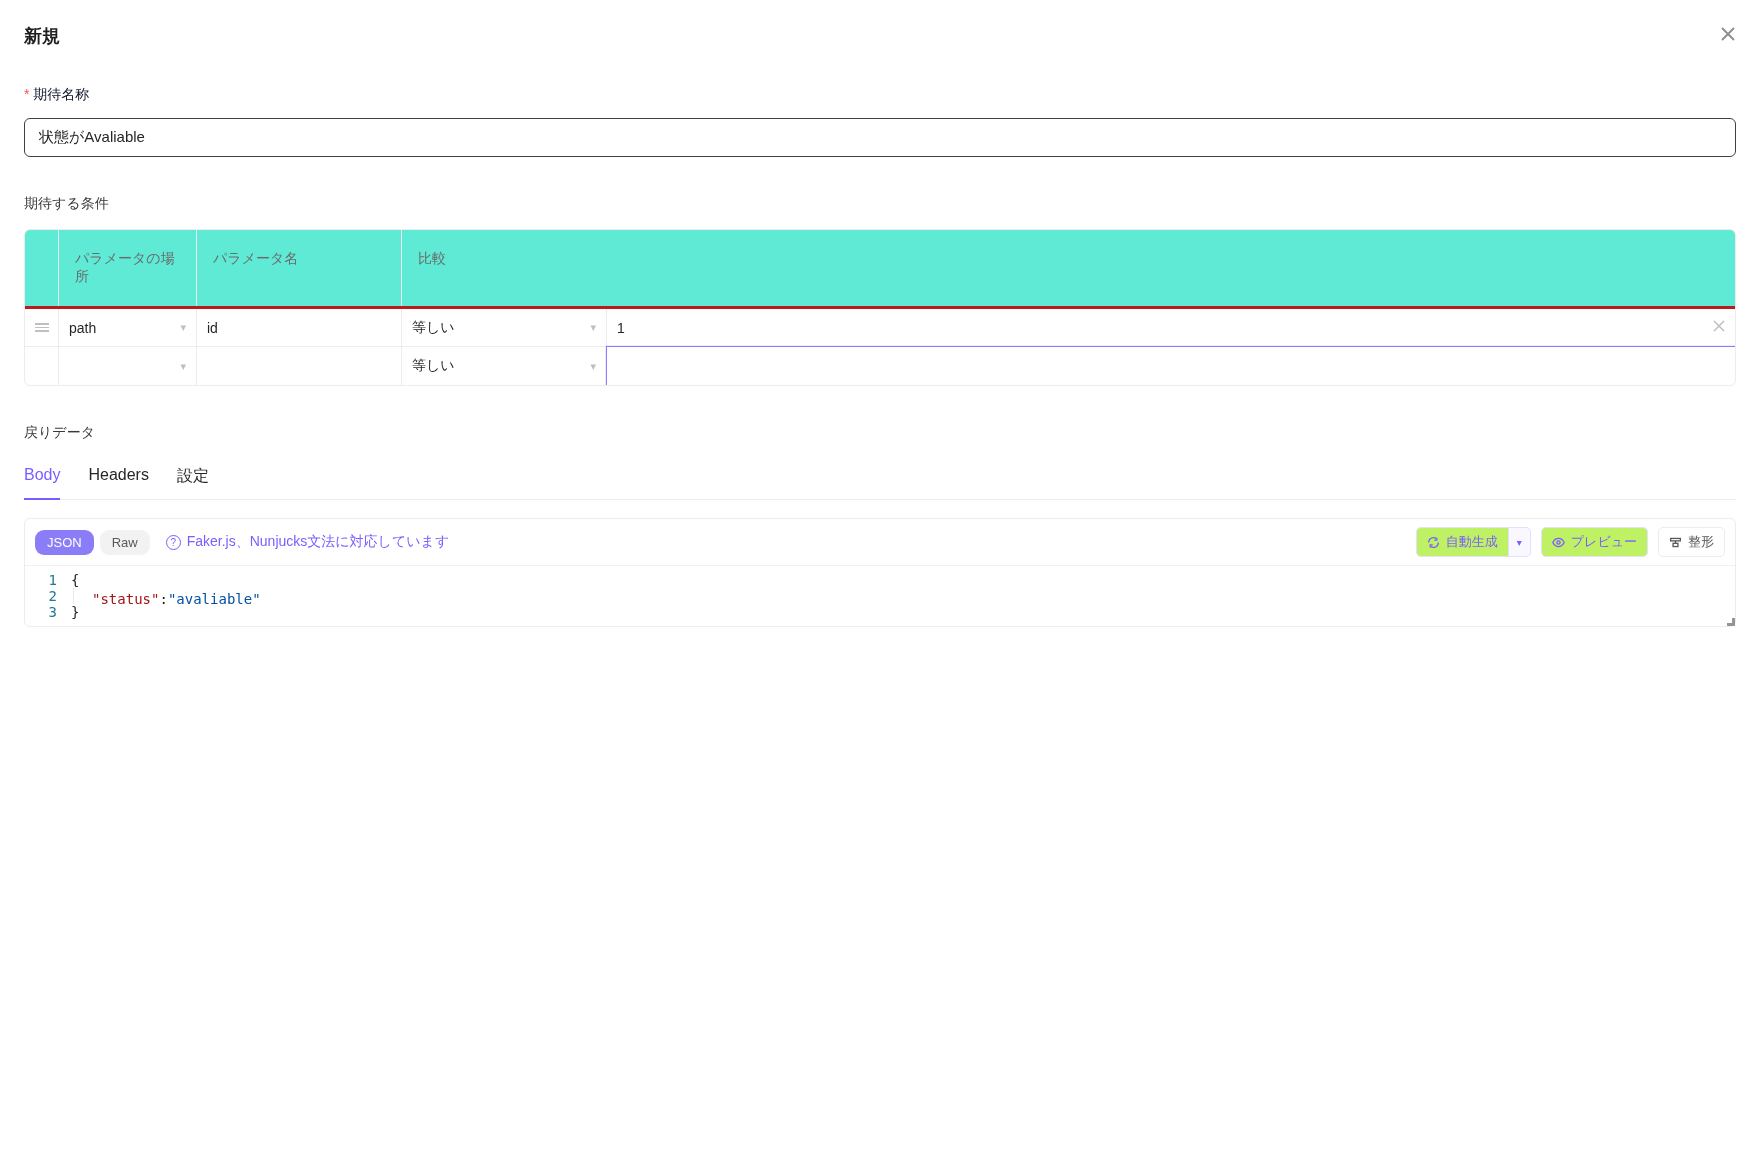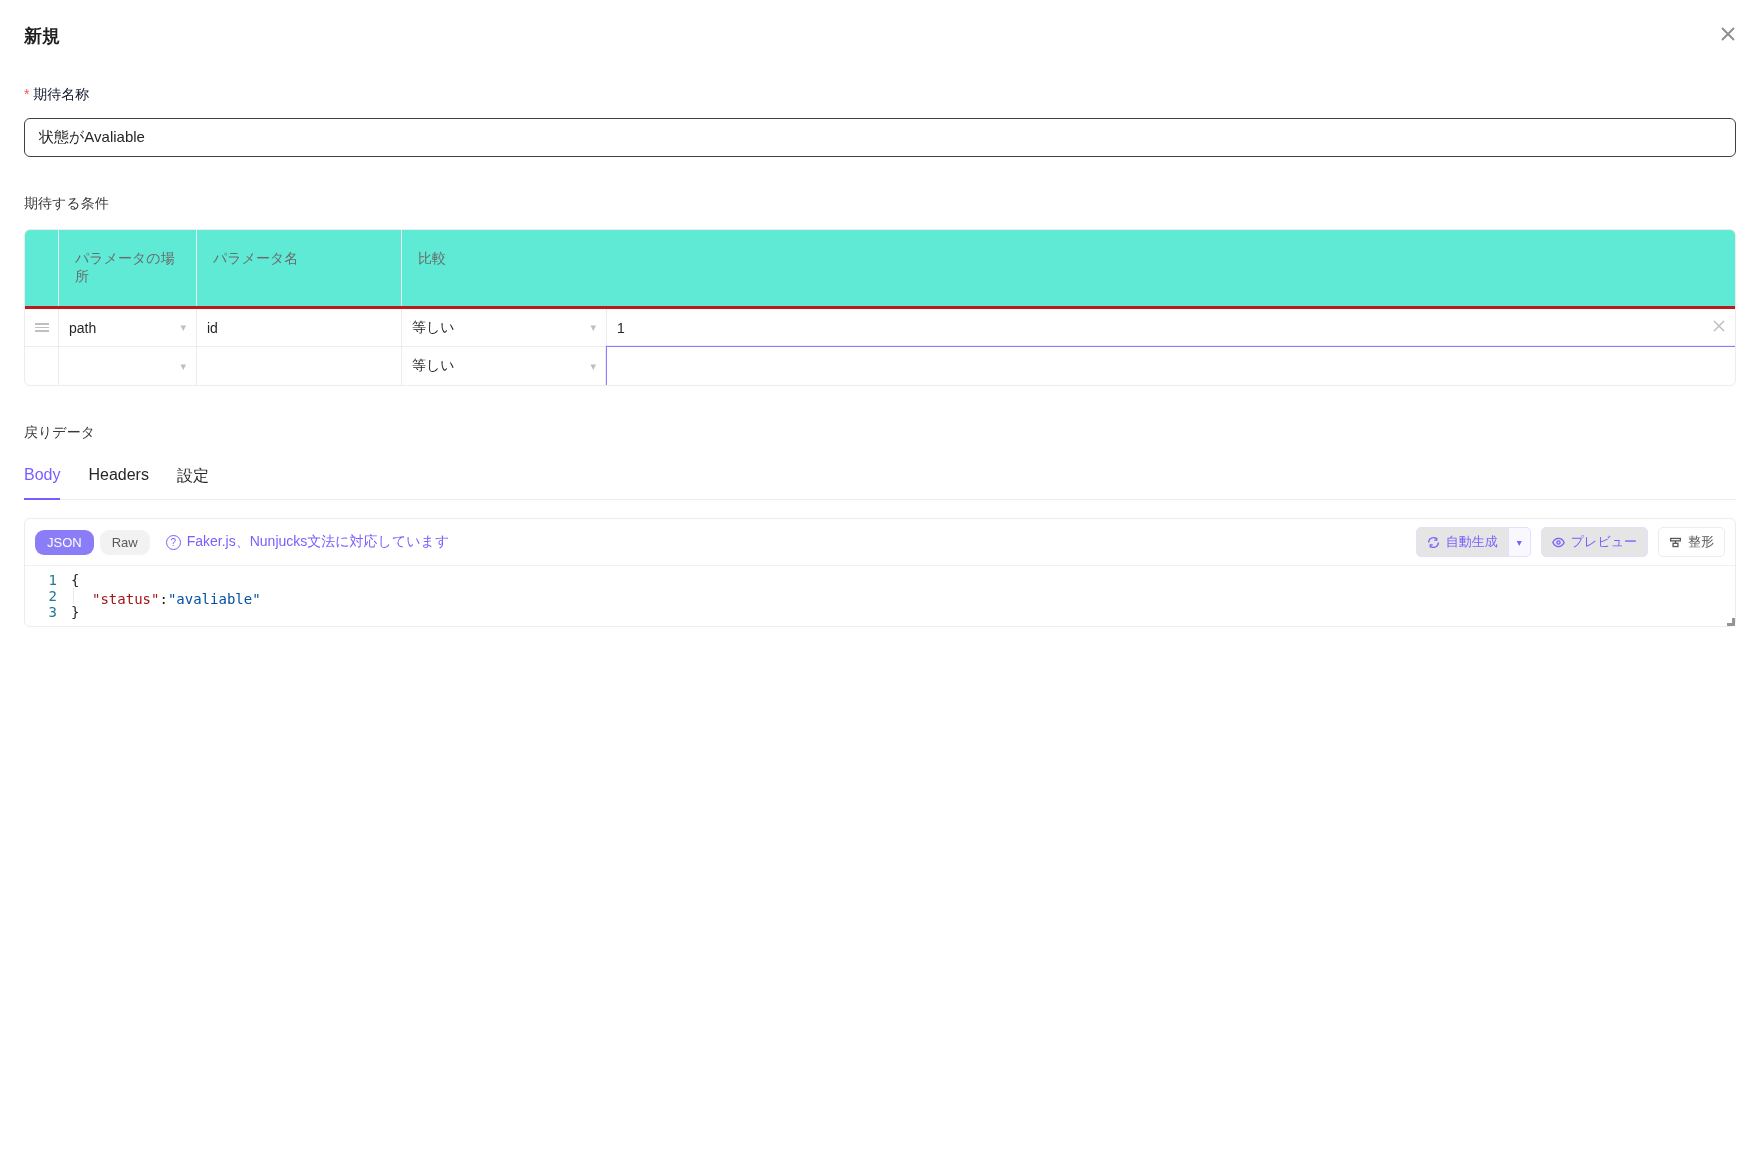--- a/index.html
+++ b/index.html
@@ -57,21 +57,21 @@
 .seg-btn { padding: 5px 12px; border-radius: 9px; font-size: 13px; cursor: pointer; border: none; }
 .seg-btn.primary { background: #8b7cf7; color: #fff; }
 .seg-btn.secondary { background: #f2f2f2; color: #595959; }
 
 .help-link { display:flex; align-items:center; gap:6px; color:#7c5cff; font-size:14px; cursor:pointer; margin-left:6px; }
 .help-icon { width:15px; height:15px; border:1.5px solid #7c5cff; border-radius:50%; display:inline-flex; align-items:center; justify-content:center; font-size:10px; }
 
 .spacer { flex:1; }
 
 .tool-btn { display:flex; align-items:center; gap:6px; padding:5px 10px; border:1px solid #ececec; border-radius:5px; font-size:13px; cursor:pointer; background:#fff; }
-.tool-btn.purple { color:#7c5cff; border-color:#e4dfff; background:#e5e5e5; }
+.tool-btn.purple { color:#7c5cff; border-color:#e4dfff; background:#bef264; }
 .tool-btn.gray { color:#595959; }
 .split-right { border:1px solid #e4dfff; border-left:none; border-radius:0 5px 5px 0; padding:5px 8px; color:#7c5cff; background:#faf8ff; cursor:pointer; font-size:10px; display:flex; align-items:center; }
 .split-left { border-radius:5px 0 0 5px; }
 
 .editor { font-family: "Menlo", "Consolas", monospace; font-size: 14px; padding: 6px 0; position: relative; }
 .editor-line { display:flex; }
 .gutter { width: 46px; text-align: right; padding-right: 14px; color: #237893; user-select:none; }
 .code { flex:1; white-space: pre; }
 .brace { color: #262626; }
 .key { color: #a31515; }

